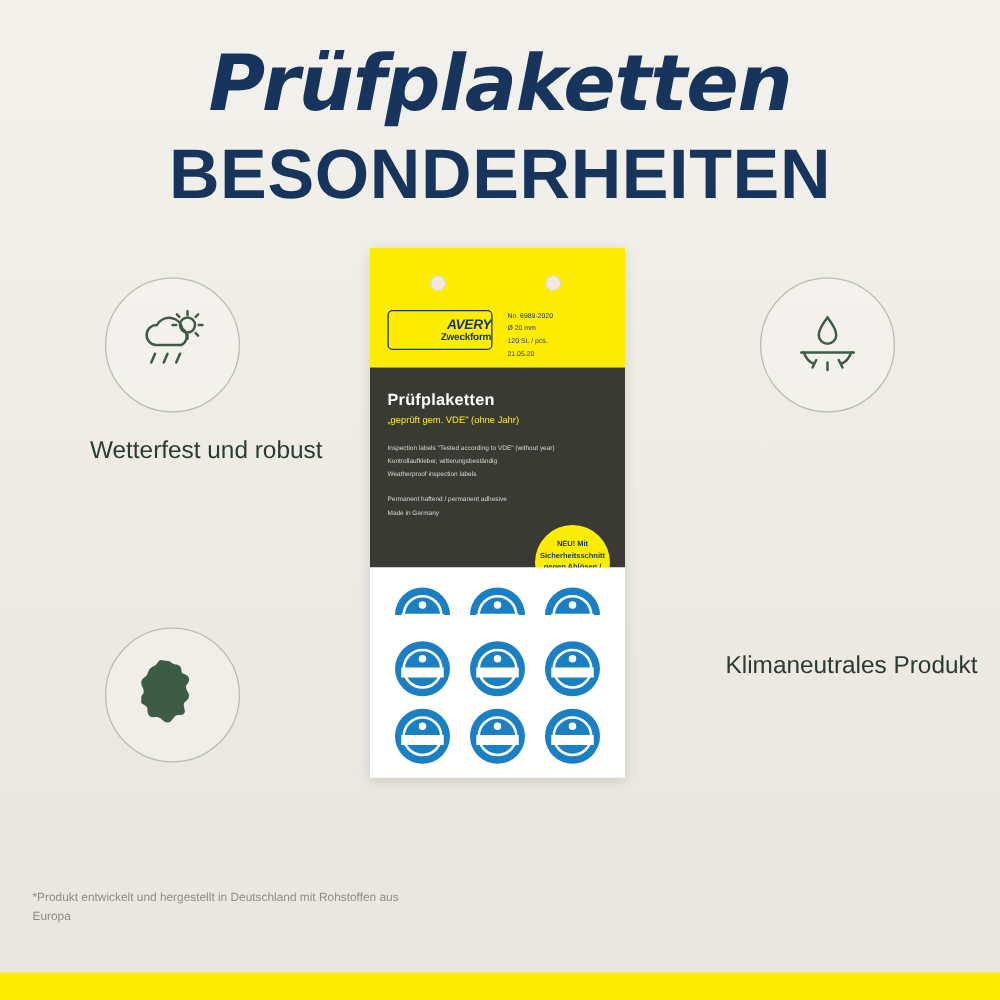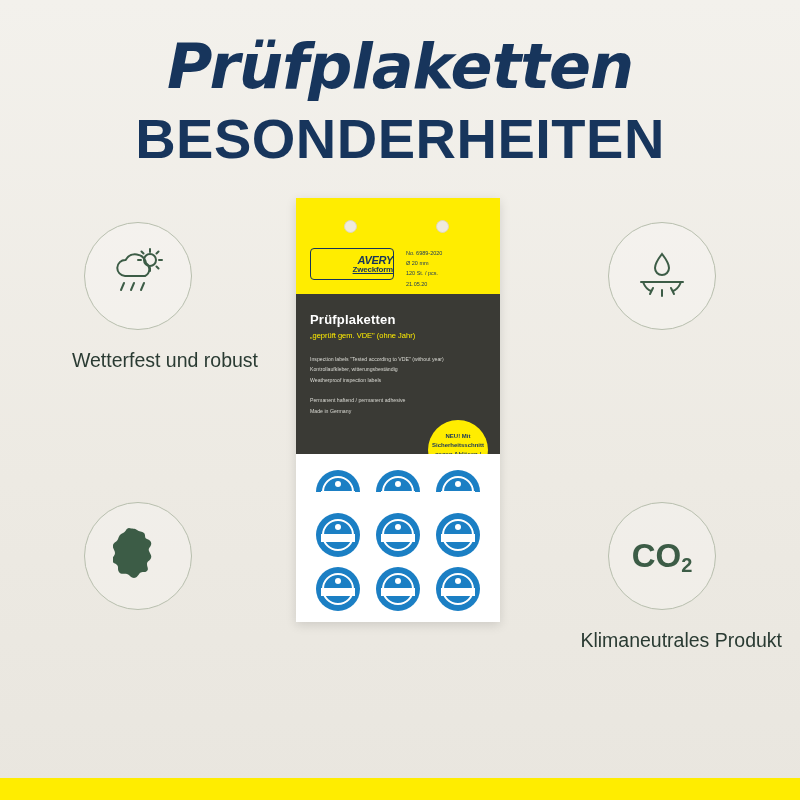--- a/index.html
+++ b/index.html
@@ -134,21 +134,20 @@
     font-weight: bold;
     font-style: italic;
     color: #17355c;
     letter-spacing: -0.3px;
   }
   .pk-logo .l2 {
     font-size: 8px;
     font-weight: bold;
     color: #17355c;
     letter-spacing: -0.2px;
-    text-decoration: underline;
   }
   .pk-codes {
     position: absolute;
     right: 10px; top: 50px;
     width: 84px;
     text-align: left;
     color: #17355c;
     font-size: 5.5px;
     line-height: 1.85;
   }
@@ -309,23 +308,20 @@
     <div class="circle">
       <span>
         <svg width="50" height="58" viewBox="0 0 50 58" fill="#3c5c46">
           <path d="M16 3c3 1 6 0 8 2s5 1 7 3 0 5 3 6 5 3 4 6-3 3-2 6 3 4 2 7-4 3-4 6 2 5 0 7-5 0-7 2-3 5-6 5-4-3-7-4-6 1-8-2 0-5-2-7-5-2-5-5 3-4 3-7-3-5-2-8 4-3 5-6 2-5 5-6 3-5 6-5z"></path>
         </svg>
       </span>
     </div>
   </div>
 
   <div class="feature f-br">
-    <div class="circle">
-      <span class="co2"><span>CO</span><sub>2</sub></span>
-    </div>
     <div class="caption">Klimaneutrales Produkt</div>
   </div>
 
   <div class="package">
     <div class="pk-yellow"></div>
     <div class="pk-hole h1"></div>
     <div class="pk-hole h2"></div>
 
     <div class="pk-logo">
       <div class="l1">AVERY</div>
@@ -400,15 +396,16 @@
           </div>
         <div class="seal">
             <span class="inner"></span>
             <span class="dot"></span>
             <span class="bar"></span>
           </div>
       </div>
     </div>
   </div>
 
+  <div class="footnote">*Produkt entwickelt und hergestellt in Deutschland mit Rohstoffen aus Europa</div>
 
   <div class="bottombar"></div>
 </div>
 
 </body></html>

